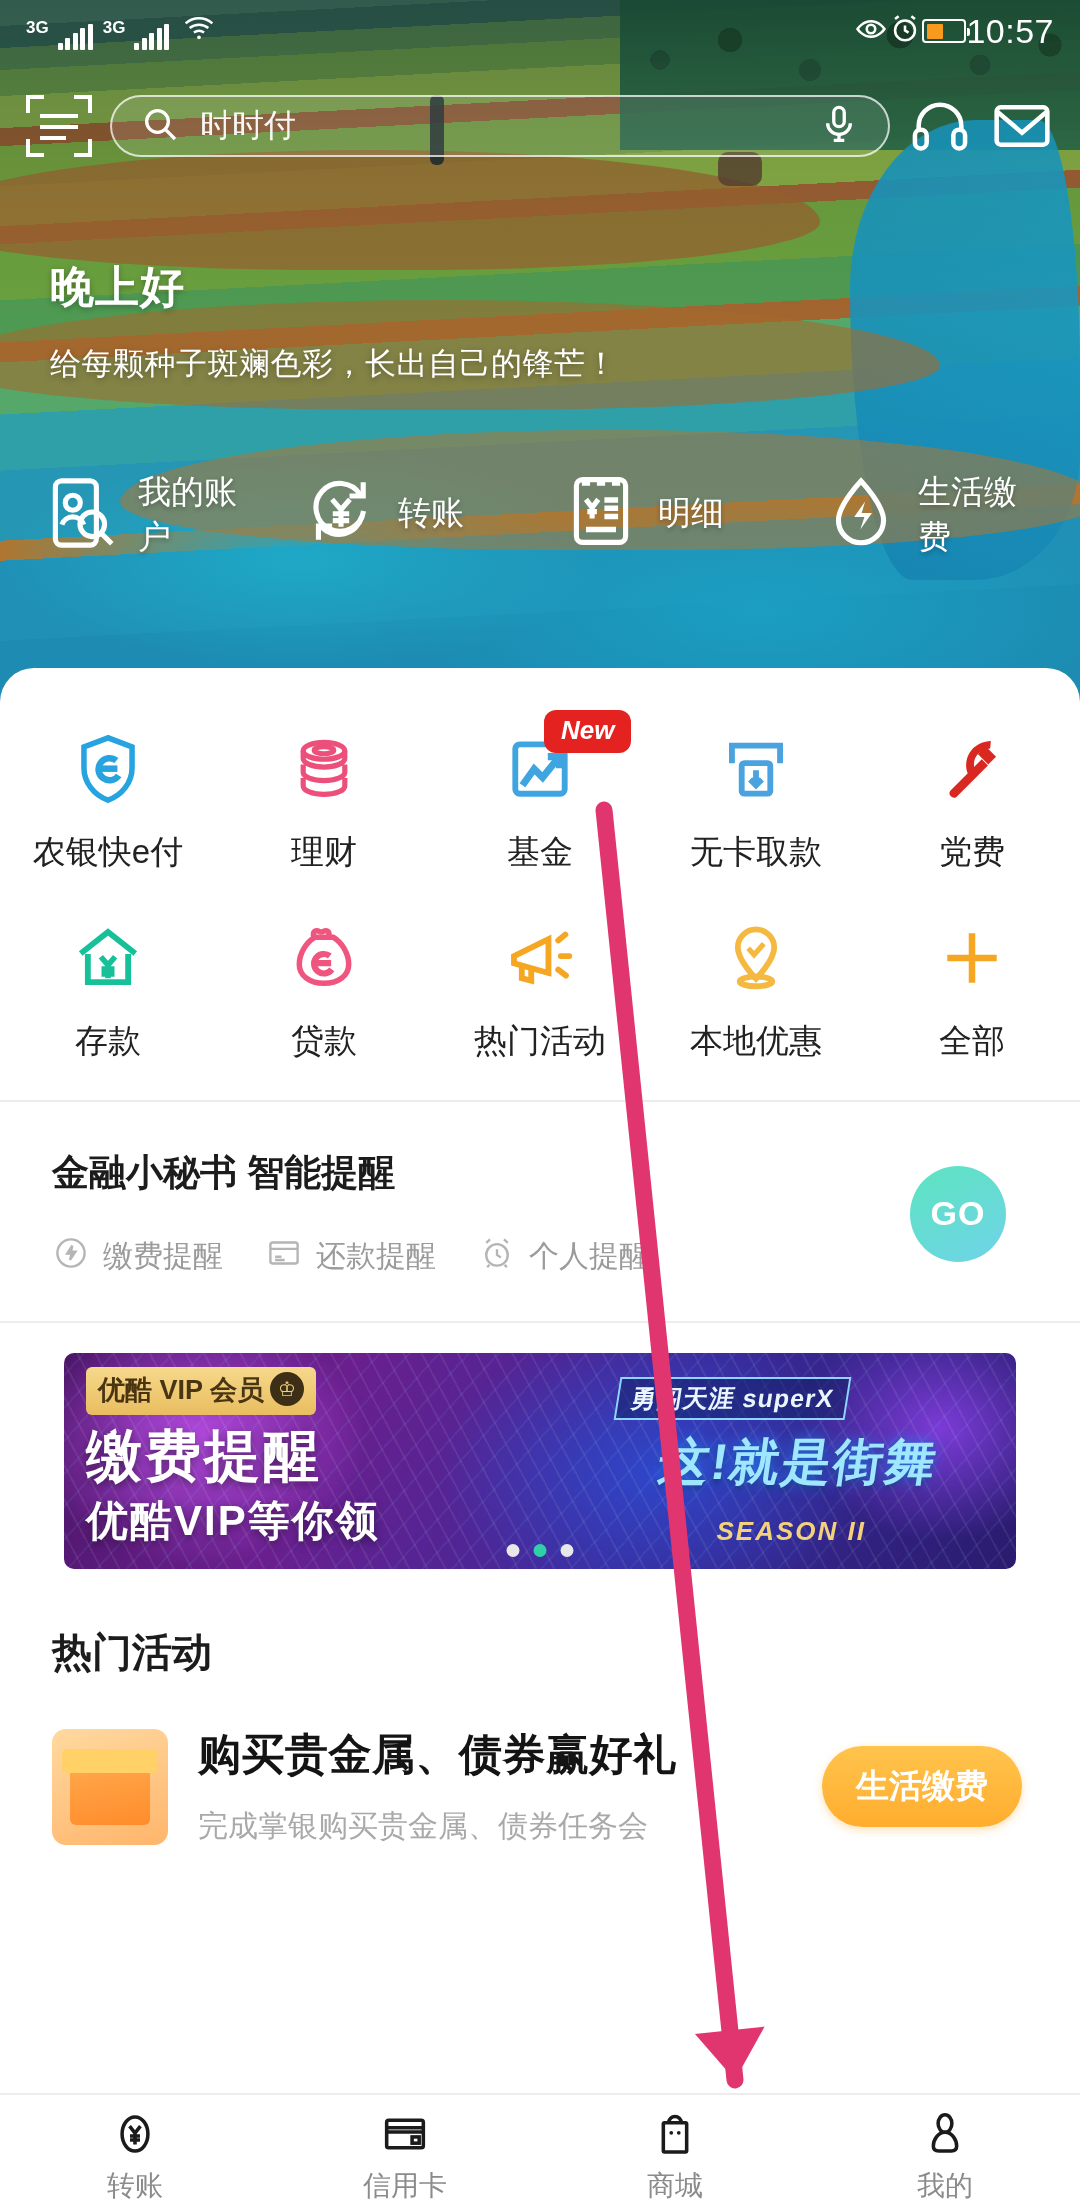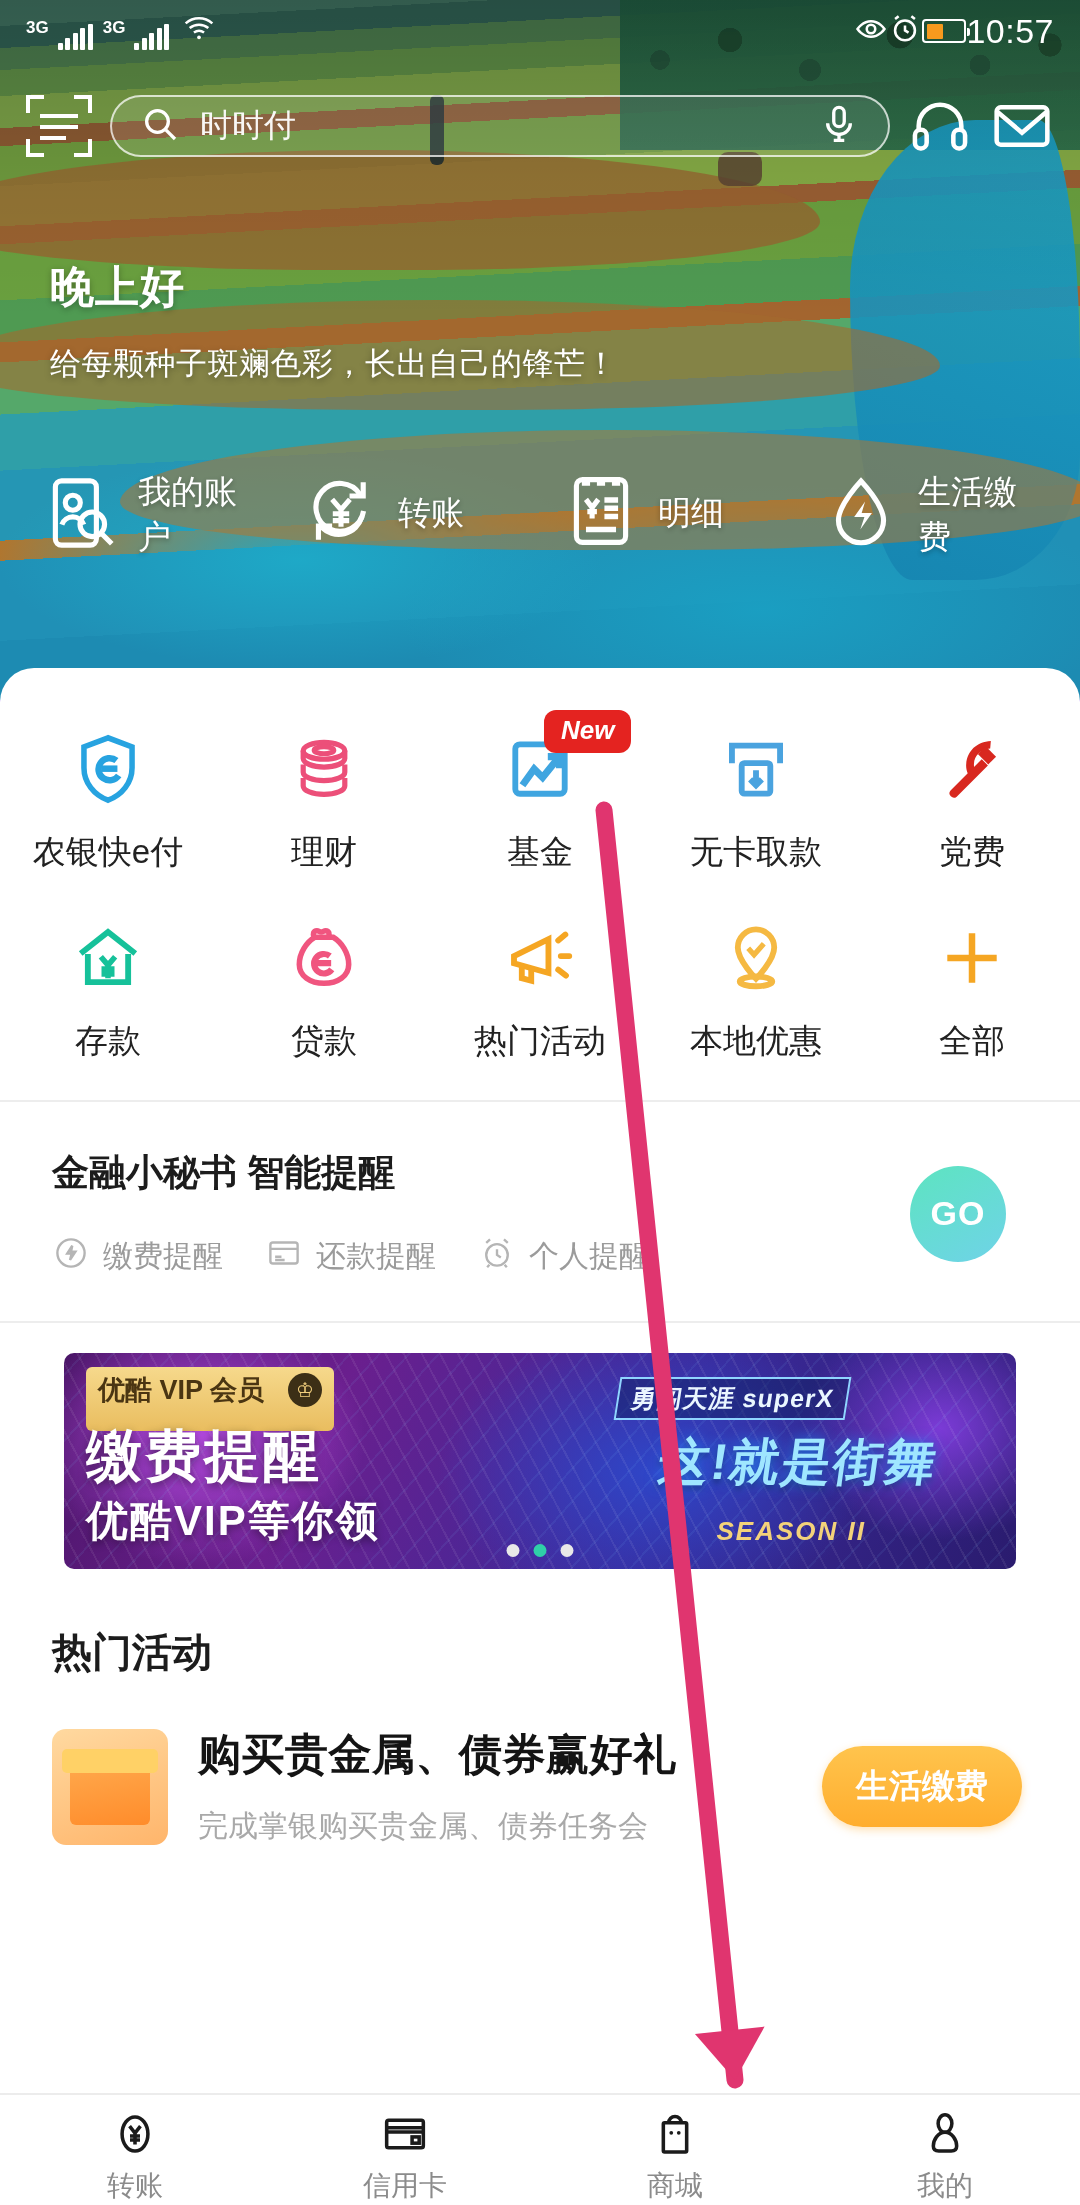--- a/index.html
+++ b/index.html
@@ -158,21 +158,21 @@
   }
   .promo::after{
     content:""; position:absolute; inset:0;
     background:
       repeating-linear-gradient(62deg,rgba(255,255,255,.07) 0 2px,transparent 2px 16px),
       repeating-linear-gradient(-48deg,rgba(120,200,255,.08) 0 2px,transparent 2px 22px);
   }
   .vip-badge {
     position:absolute; left:22px; top:14px; z-index:3;
     background:linear-gradient(180deg,#f6d98c,#e9bd5f); color:#4a3512;
-    border-radius:6px; padding:5px 12px 23px; display:flex; align-items:center; gap:24px;
+    border-radius:6px; padding:5px 12px 7px; display:flex; align-items:flex-start; gap:6px;
     font-size:27px; font-weight:700;
   }
   .crown { width:34px;height:34px;border-radius:50%;background:#3c2f16;display:flex;align-items:center;justify-content:center;color:#f3d07e;font-size:20px }
   .promo-h1 { position:absolute; left:22px; top:66px; z-index:3; color:#fff; font-size:56px; font-weight:800; letter-spacing:3px; text-shadow:0 3px 10px rgba(0,0,0,.45); }
   .promo-h2 { position:absolute; left:22px; top:140px; z-index:3; color:#fff; font-size:42px; font-weight:700; letter-spacing:2px; text-shadow:0 3px 9px rgba(0,0,0,.45); }
   .promo-r1 {
     position:absolute; right:168px; top:24px; z-index:3; color:#eaf6ff; font-size:25px;
     font-weight:800; background:rgba(10,30,90,.45); border:2px solid #8fd4ff; padding:3px 12px;
     transform:skewX(-9deg); letter-spacing:1px;
   }

